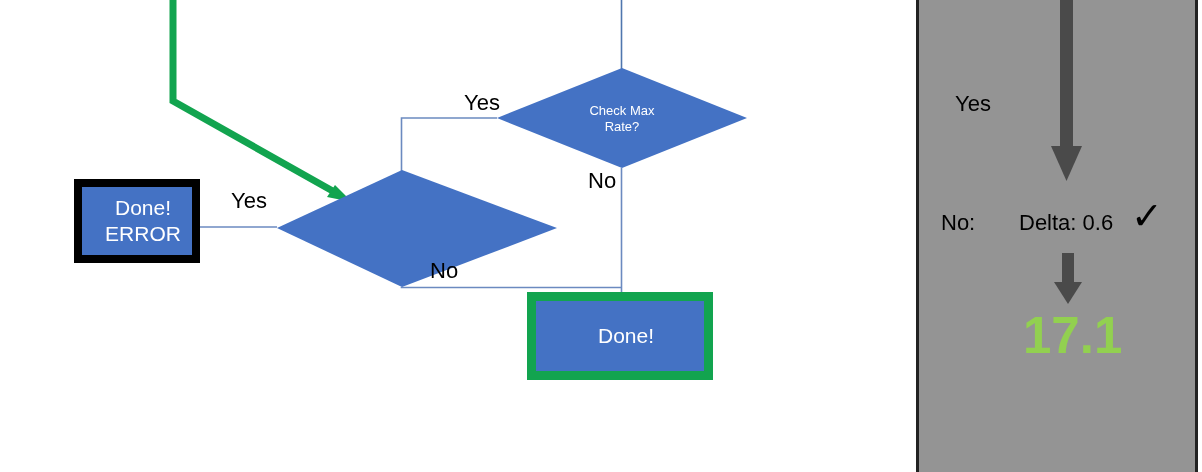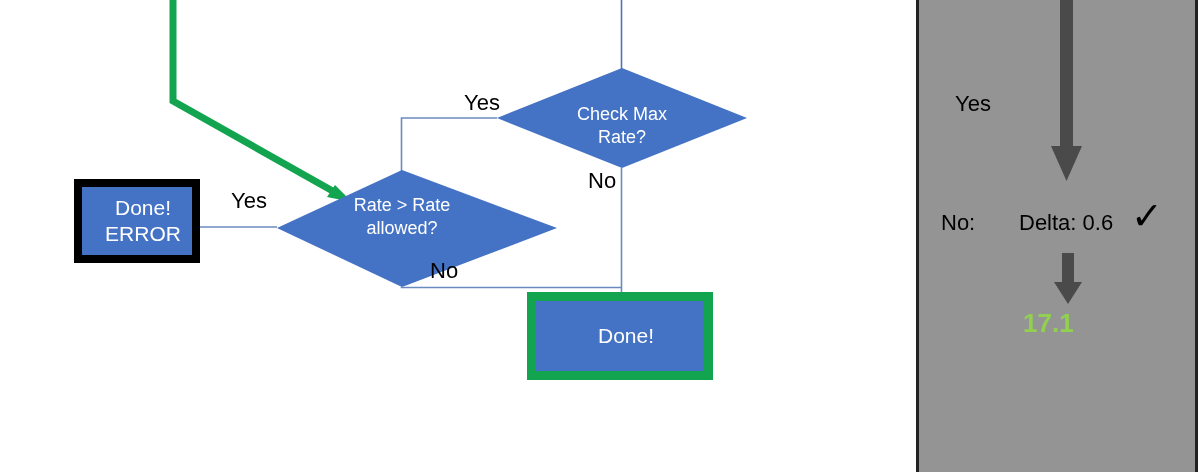--- a/index.html
+++ b/index.html
@@ -23,21 +23,21 @@
     position: absolute;
     left: 0;
     top: 0;
     width: 916px;
     height: 472px;
   }
 
   .node-label {
     position: absolute;
     color: #ffffff;
-    font-size: 18px;
+    font-size: 13px;
     line-height: 1.25;
     text-align: center;
     white-space: pre-line;
     pointer-events: none;
   }
 
   
   .box {
     position: absolute;
     background: #4472C4;
@@ -115,21 +115,21 @@
     left: 212px;
     top: 197px;
     font-size: 38px;
     line-height: 1;
     font-weight: 400;
   }
   #panel-value {
     left: 104px;
     top: 310px;
     color: #92D050;
-    font-size: 26px;
+    font-size: 51px;
     font-weight: bold;
     line-height: 1;
     text-align: right;
   }
 </style>
 </head>
 <body>
 
 <div id="canvas">
 
@@ -149,22 +149,20 @@
     <polygon points="352,202 327,197 335,185" fill="#12A44F"></polygon>
 
     <polygon points="622,68 747,118 622,168 497,118" fill="#4472C4"></polygon>
 
     <polygon points="402,170 557,228 402,287 277,228" fill="#4472C4"></polygon>
   </svg>
 
   <div class="node-label" style="left:552px; top:103px; width:140px;">Check Max
 Rate?</div>
 
-  <div class="node-label" style="left:332px; top:194px; width:140px;">Rate &gt; Rate
-allowed?</div>
 
   <div class="box" id="box-done-error">
     <span class="box-text">Done!
 ERROR</span>
   </div>
 
   <div class="box" id="box-done">
     <span class="box-text">Done!</span>
   </div>
 

